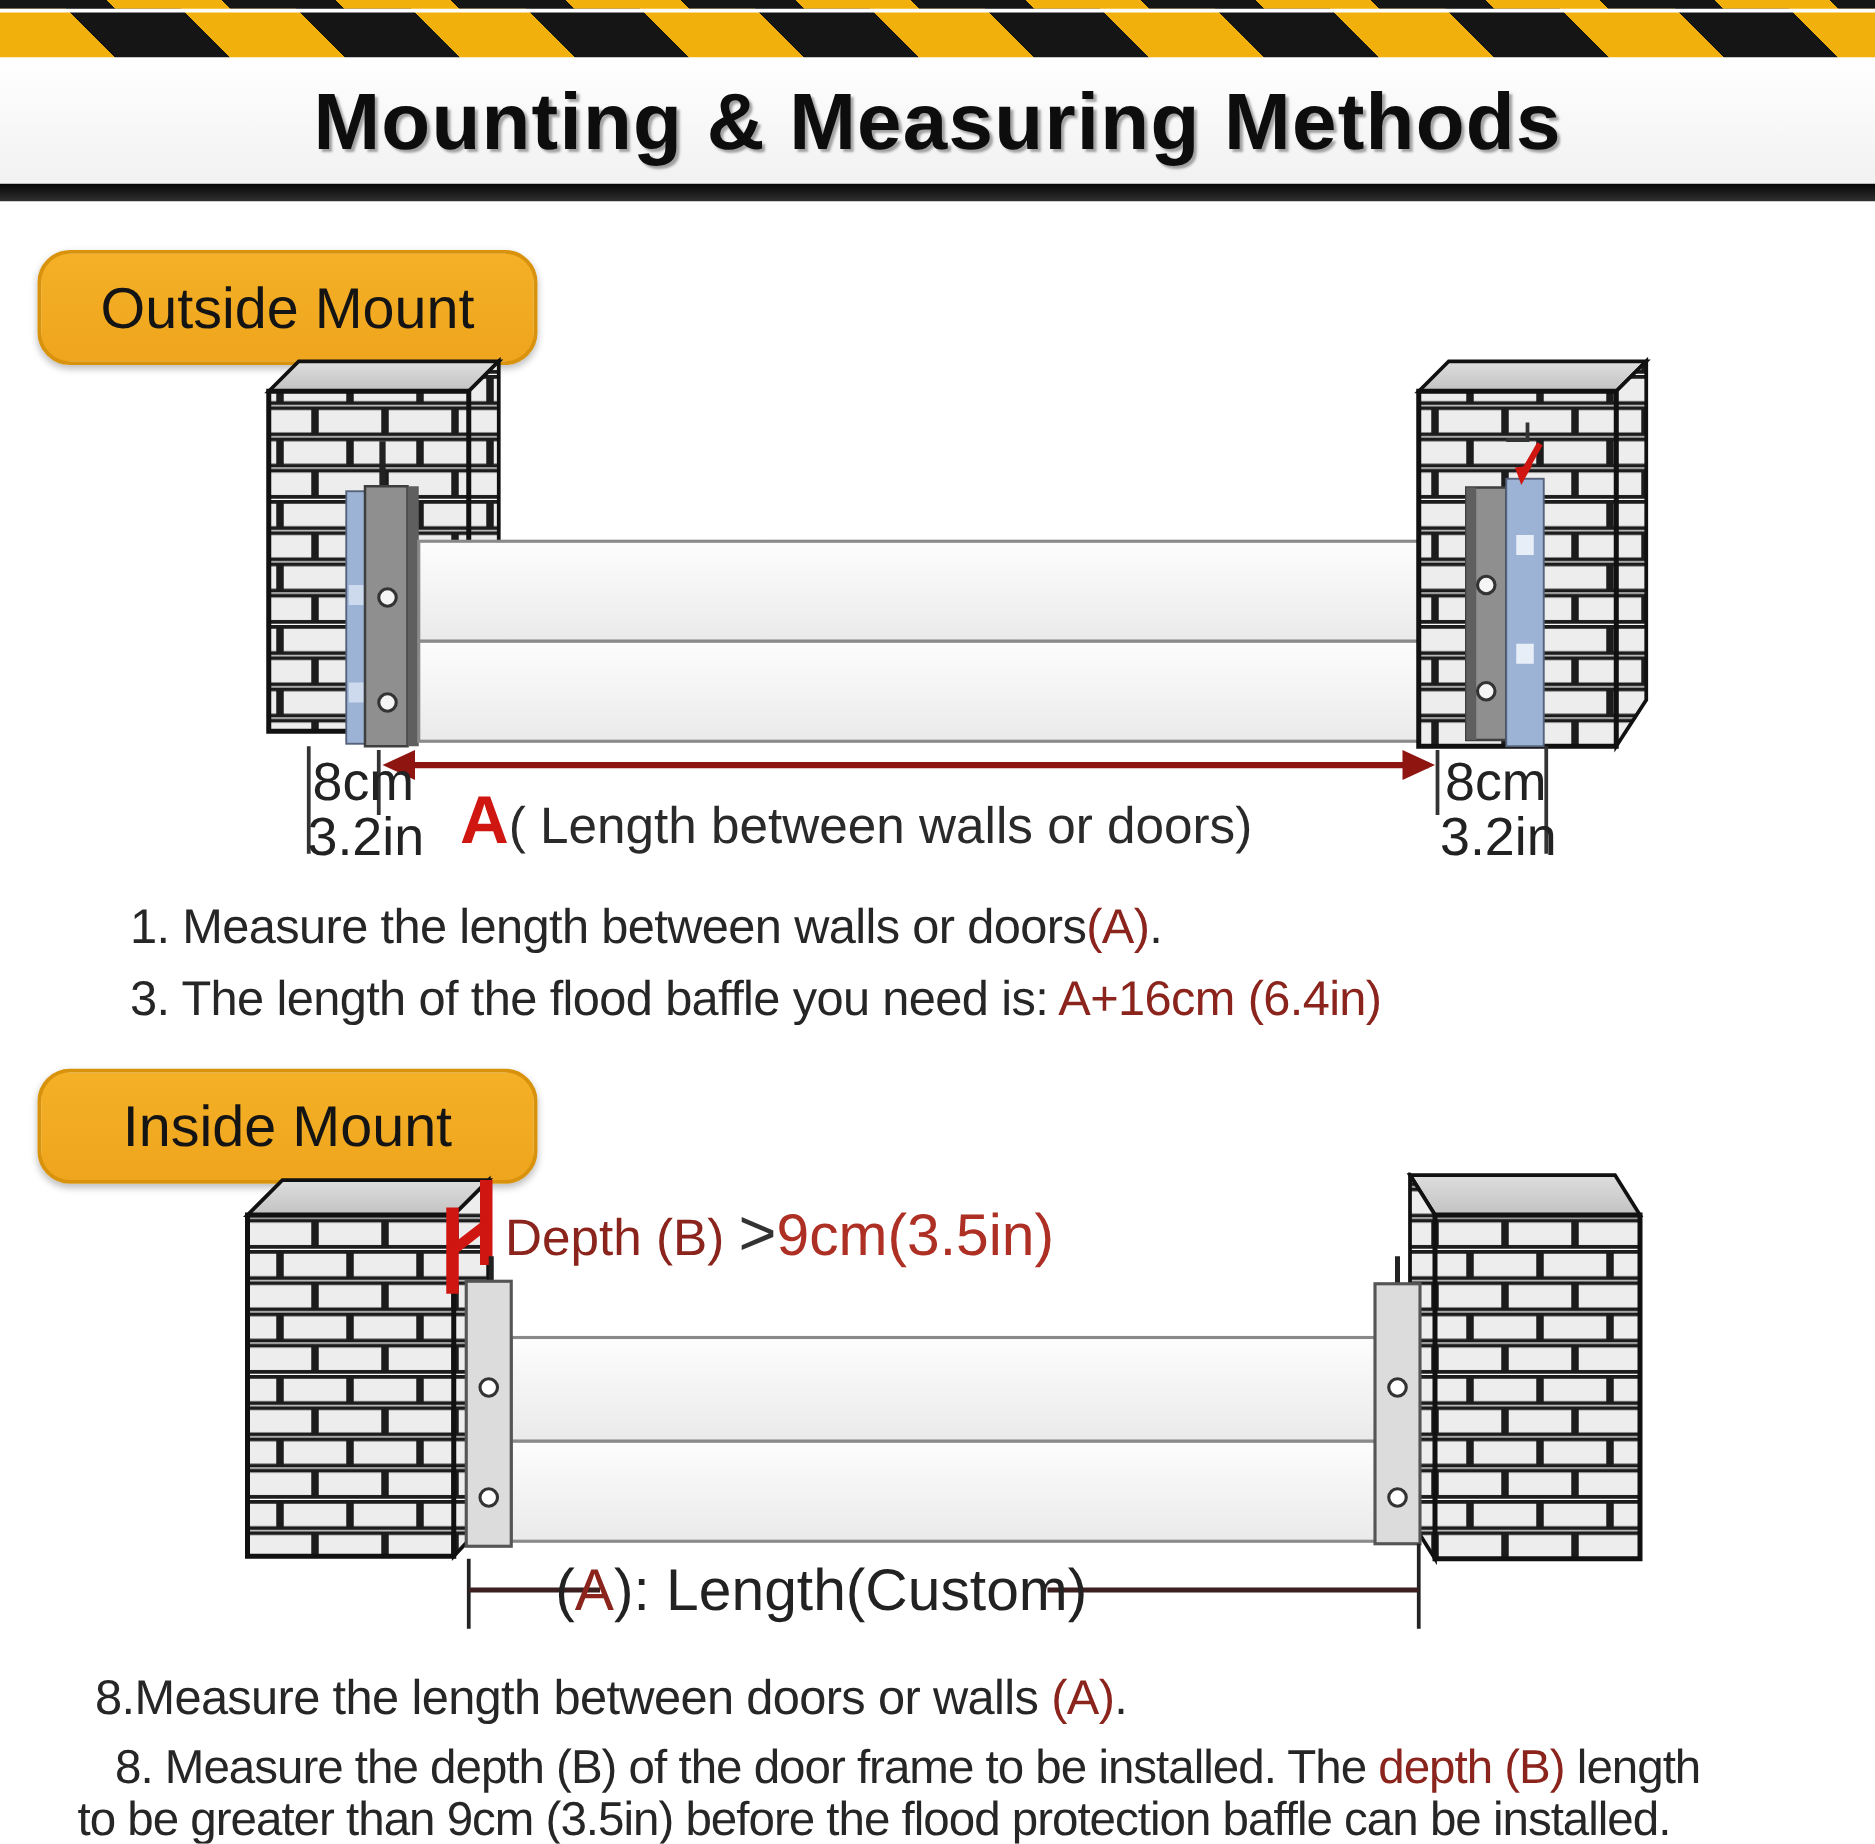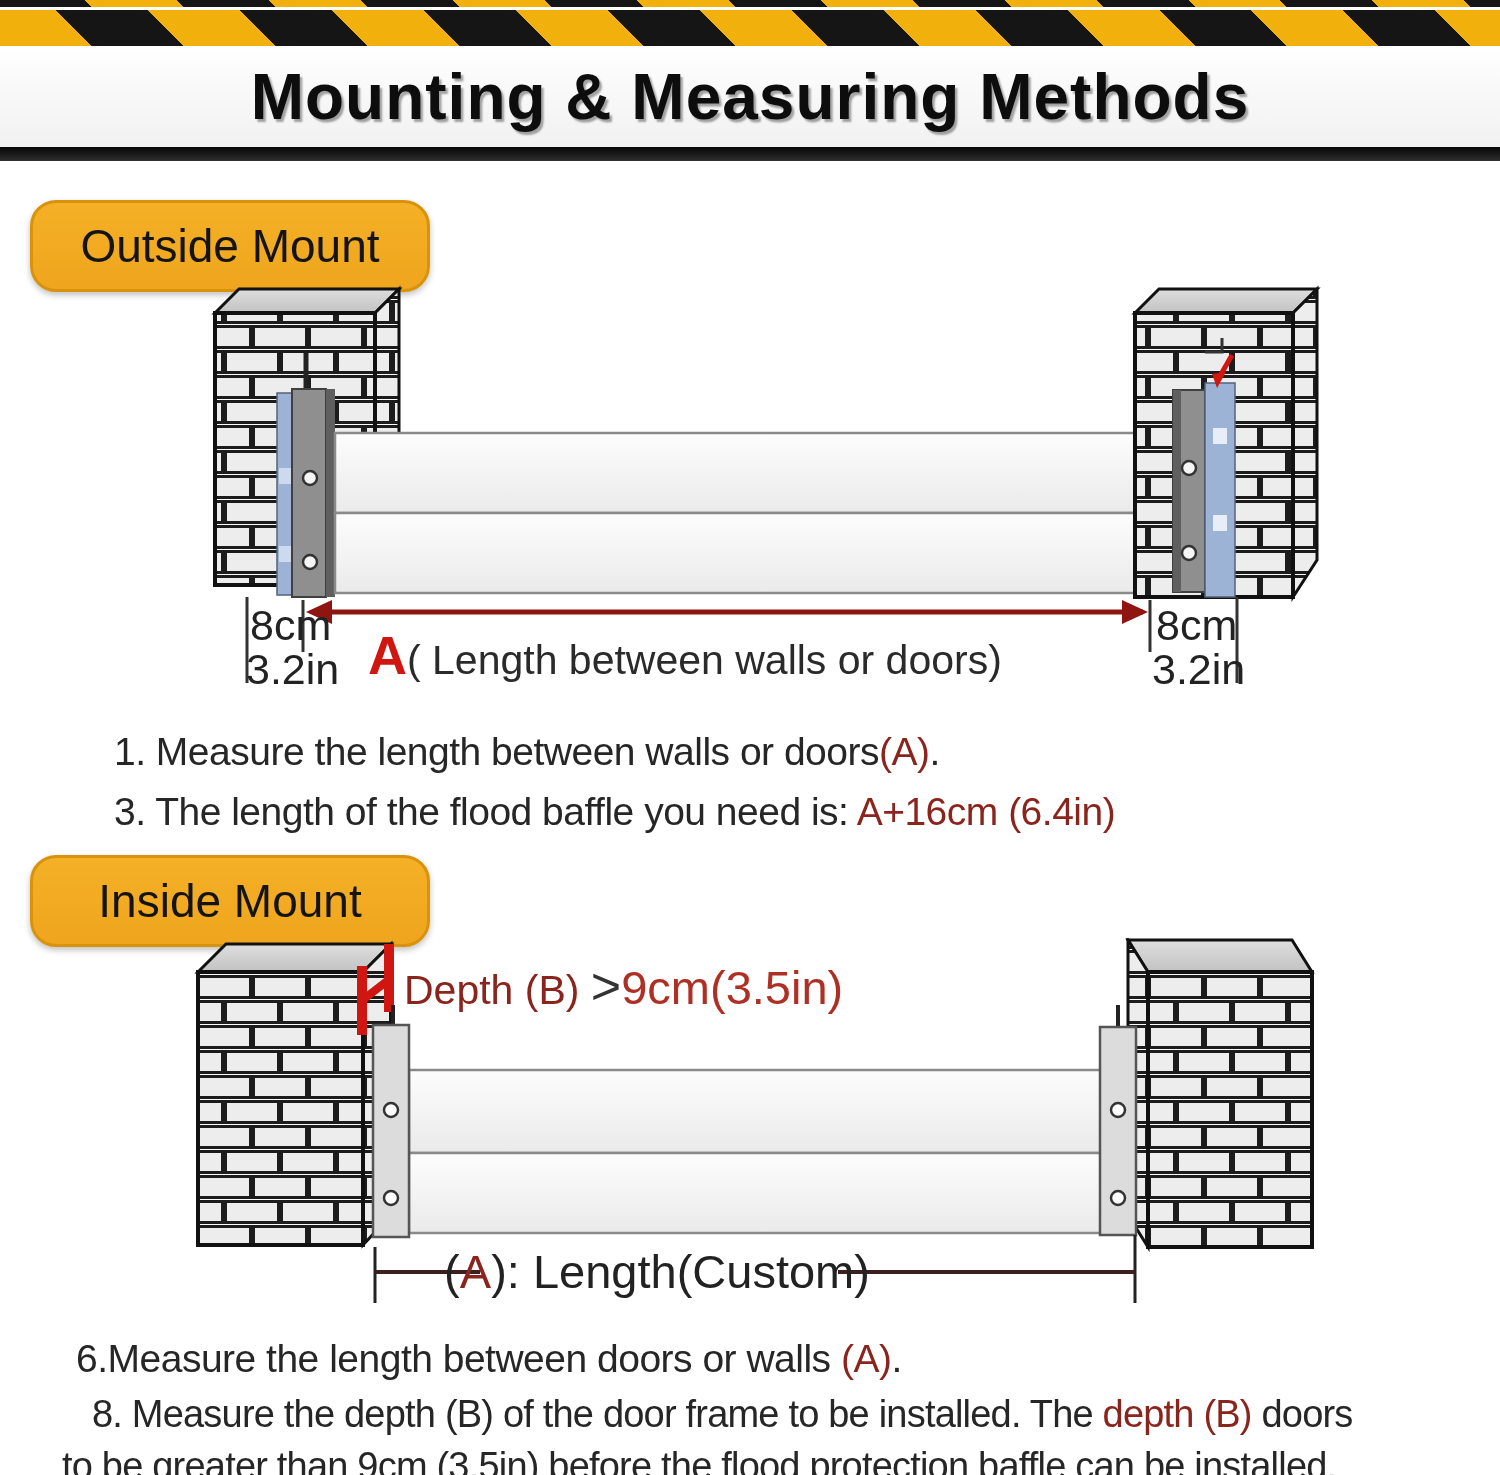--- a/index.html
+++ b/index.html
@@ -30,21 +30,21 @@
   .badge-inside{top:855px;}
 
   
   .diagram{position:absolute;left:0;width:1500px;}
   #svg-outside{top:280px;height:425px;}
   #svg-inside{top:938px;height:372px;}
   .diagram text{font-family:"Liberation Sans",sans-serif;}
 
   
   .steps{position:absolute;font-size:39px;letter-spacing:-0.5px;color:#262626;}
-  .steps p{margin:12px;}
+  .steps p{margin:2px;}
   .steps-outside{top:716px;left:102px;}
   .steps-outside p{line-height:48px;margin-bottom:10px;}
   .steps-inside{top:1336px;left:62px;width:1400px;}
   .steps-inside .line1{line-height:46px;margin:0 0 12px 14px;}
   .steps-inside .line2{line-height:40px;font-size:38px;letter-spacing:-0.8px;margin-left:30px;}
   .steps-inside .line3{line-height:40px;font-size:38px;letter-spacing:-0.8px;margin-left:0;}
   .maroon{color:var(--maroon-text,#8a241c);}
 </style>
 </head>
 <body>
@@ -193,18 +193,18 @@
     <g>
       <line x1="375" y1="1247" x2="375" y2="1303" stroke="#222" stroke-width="3"></line>
       <line x1="1135" y1="1235" x2="1135" y2="1303" stroke="#222" stroke-width="3"></line>
       <line x1="375" y1="1272" x2="480" y2="1272" stroke="#3c1f1f" stroke-width="4"></line>
       <line x1="838" y1="1272" x2="1135" y2="1272" stroke="#3c1f1f" stroke-width="4"></line>
       <text x="657" y="1288" text-anchor="middle" font-size="47"><tspan fill="#222">(</tspan><tspan style="fill:var(--maroon-text,#8a241c)">A</tspan><tspan fill="#222">): Length(Custom)</tspan></text>
     </g>
   </svg>
 
   <div class="steps steps-inside">
-    <p class="line1"><span>6.Measure the length between doors or walls </span><span class="maroon">(A)</span><span>.</span></p>
-    <p class="line2"><span>8. Measure the depth (B) of the door frame to be installed. The </span><span class="maroon">depth (B)</span><span> doors</span></p>
+    <p class="line1"><span>8.Measure the length between doors or walls </span><span class="maroon">(A)</span><span>.</span></p>
+    <p class="line2"><span>8. Measure the depth (B) of the door frame to be installed. The </span><span class="maroon">depth (B)</span><span> length</span></p>
     <p class="line3"><span>to be greater than 9cm (3.5in) before the flood protection baffle can be installed.</span></p>
   </div>
 
 </div>
 
 </body></html>

